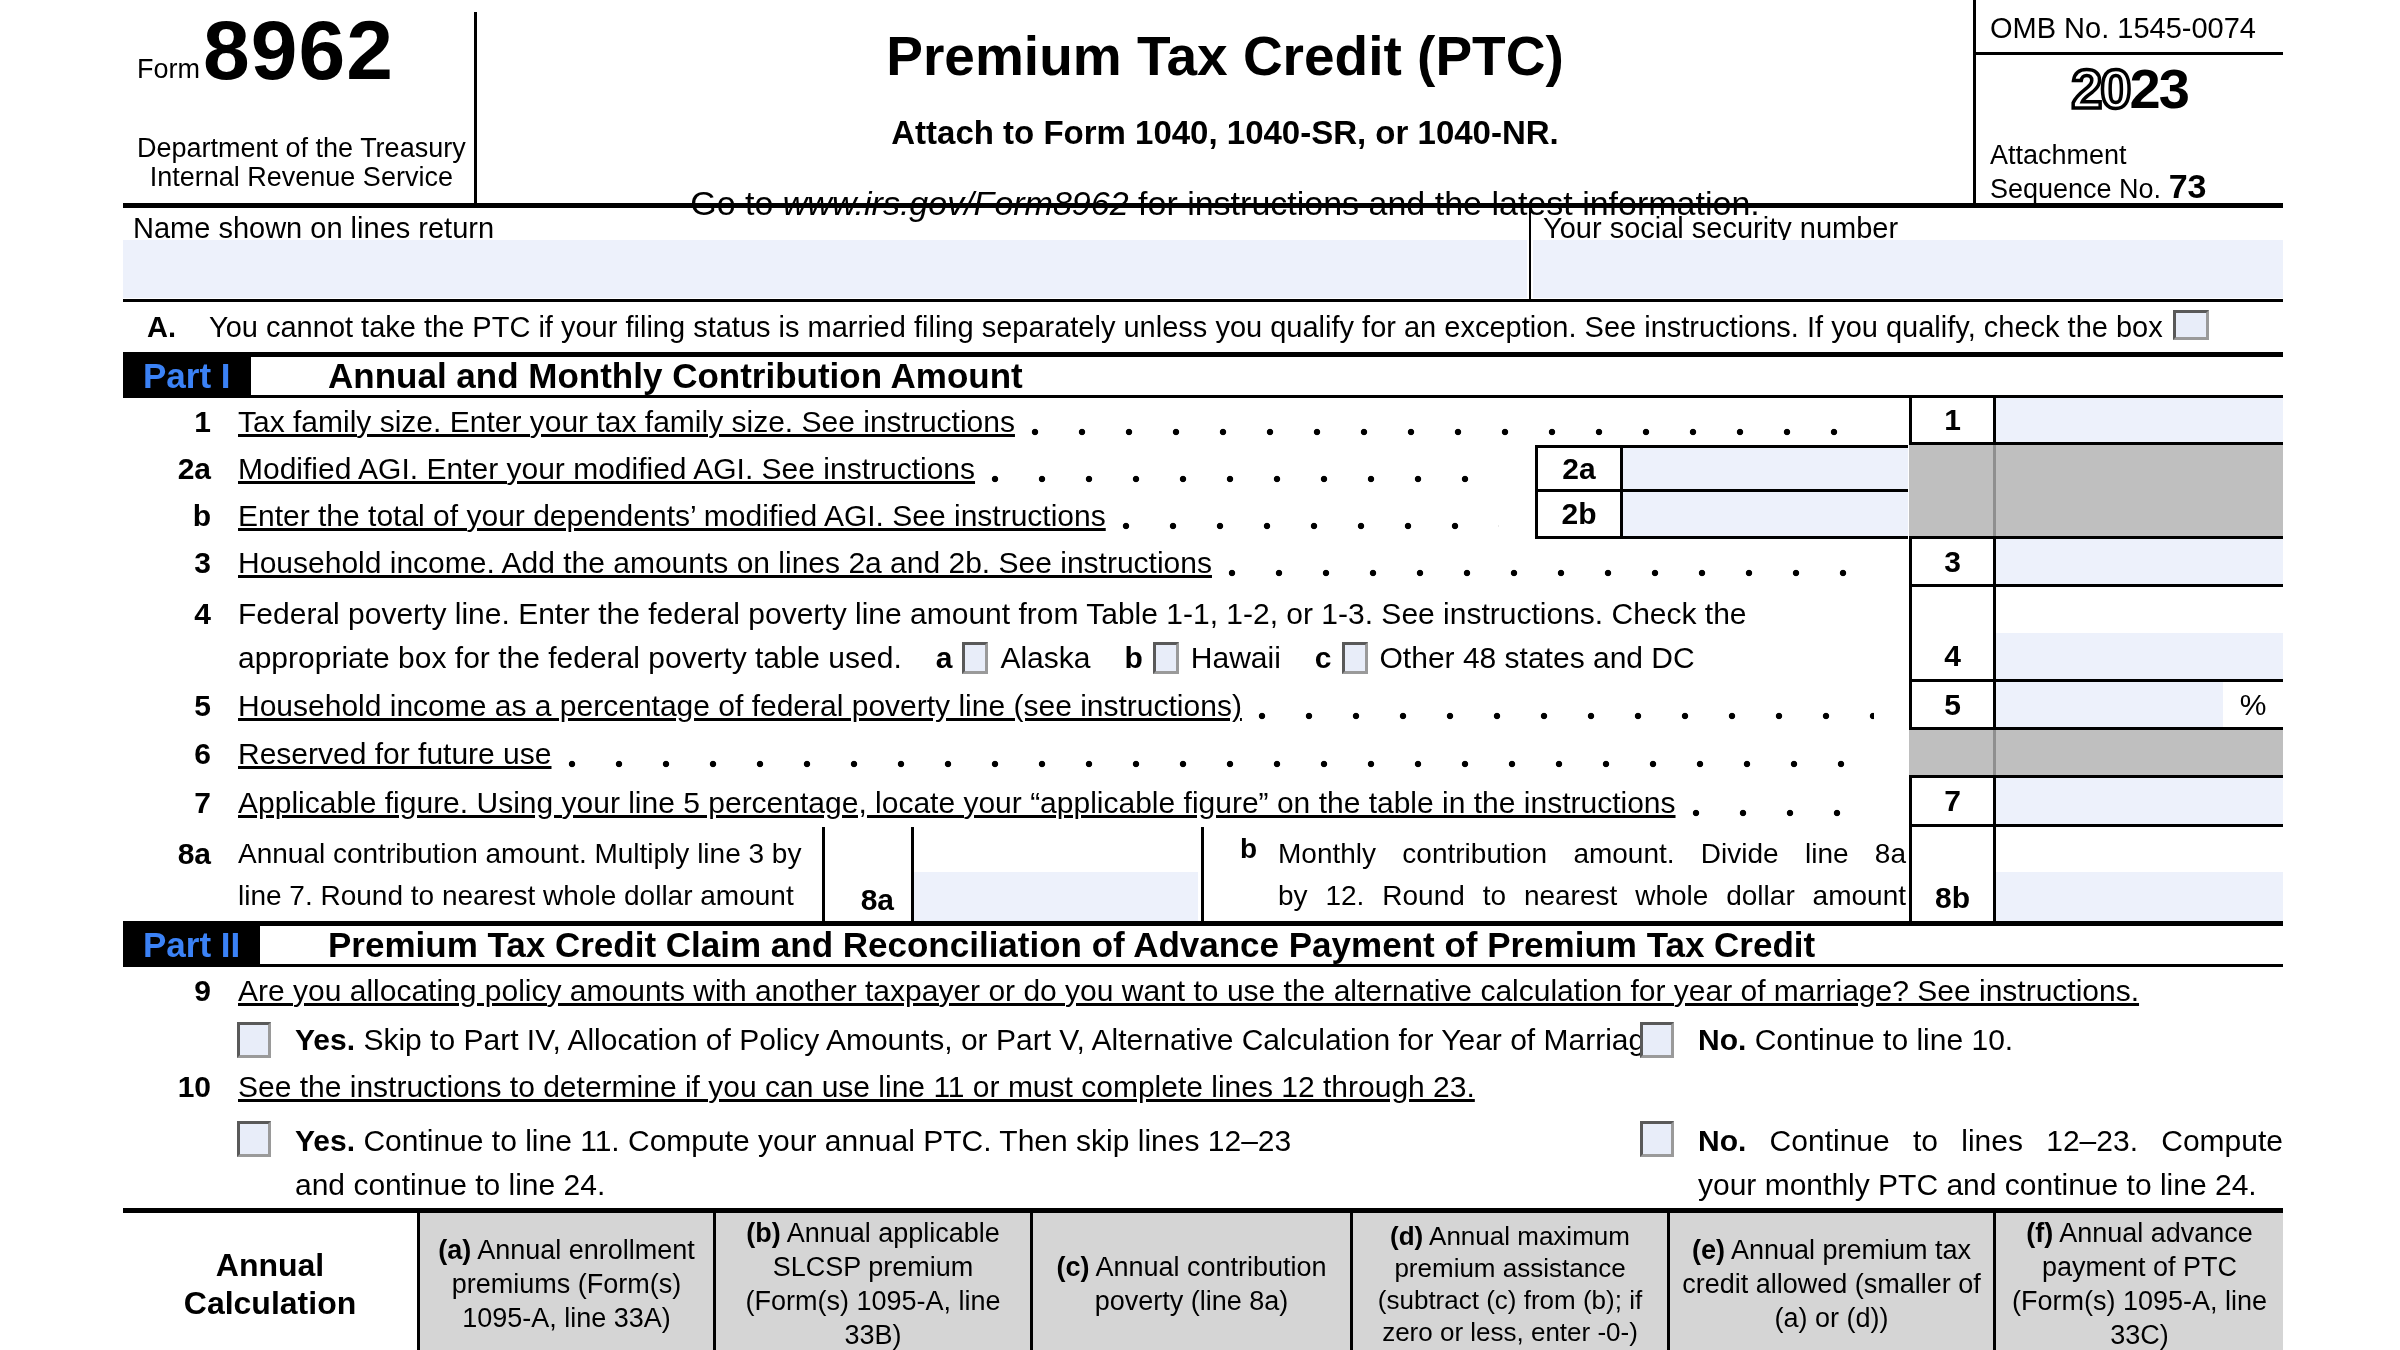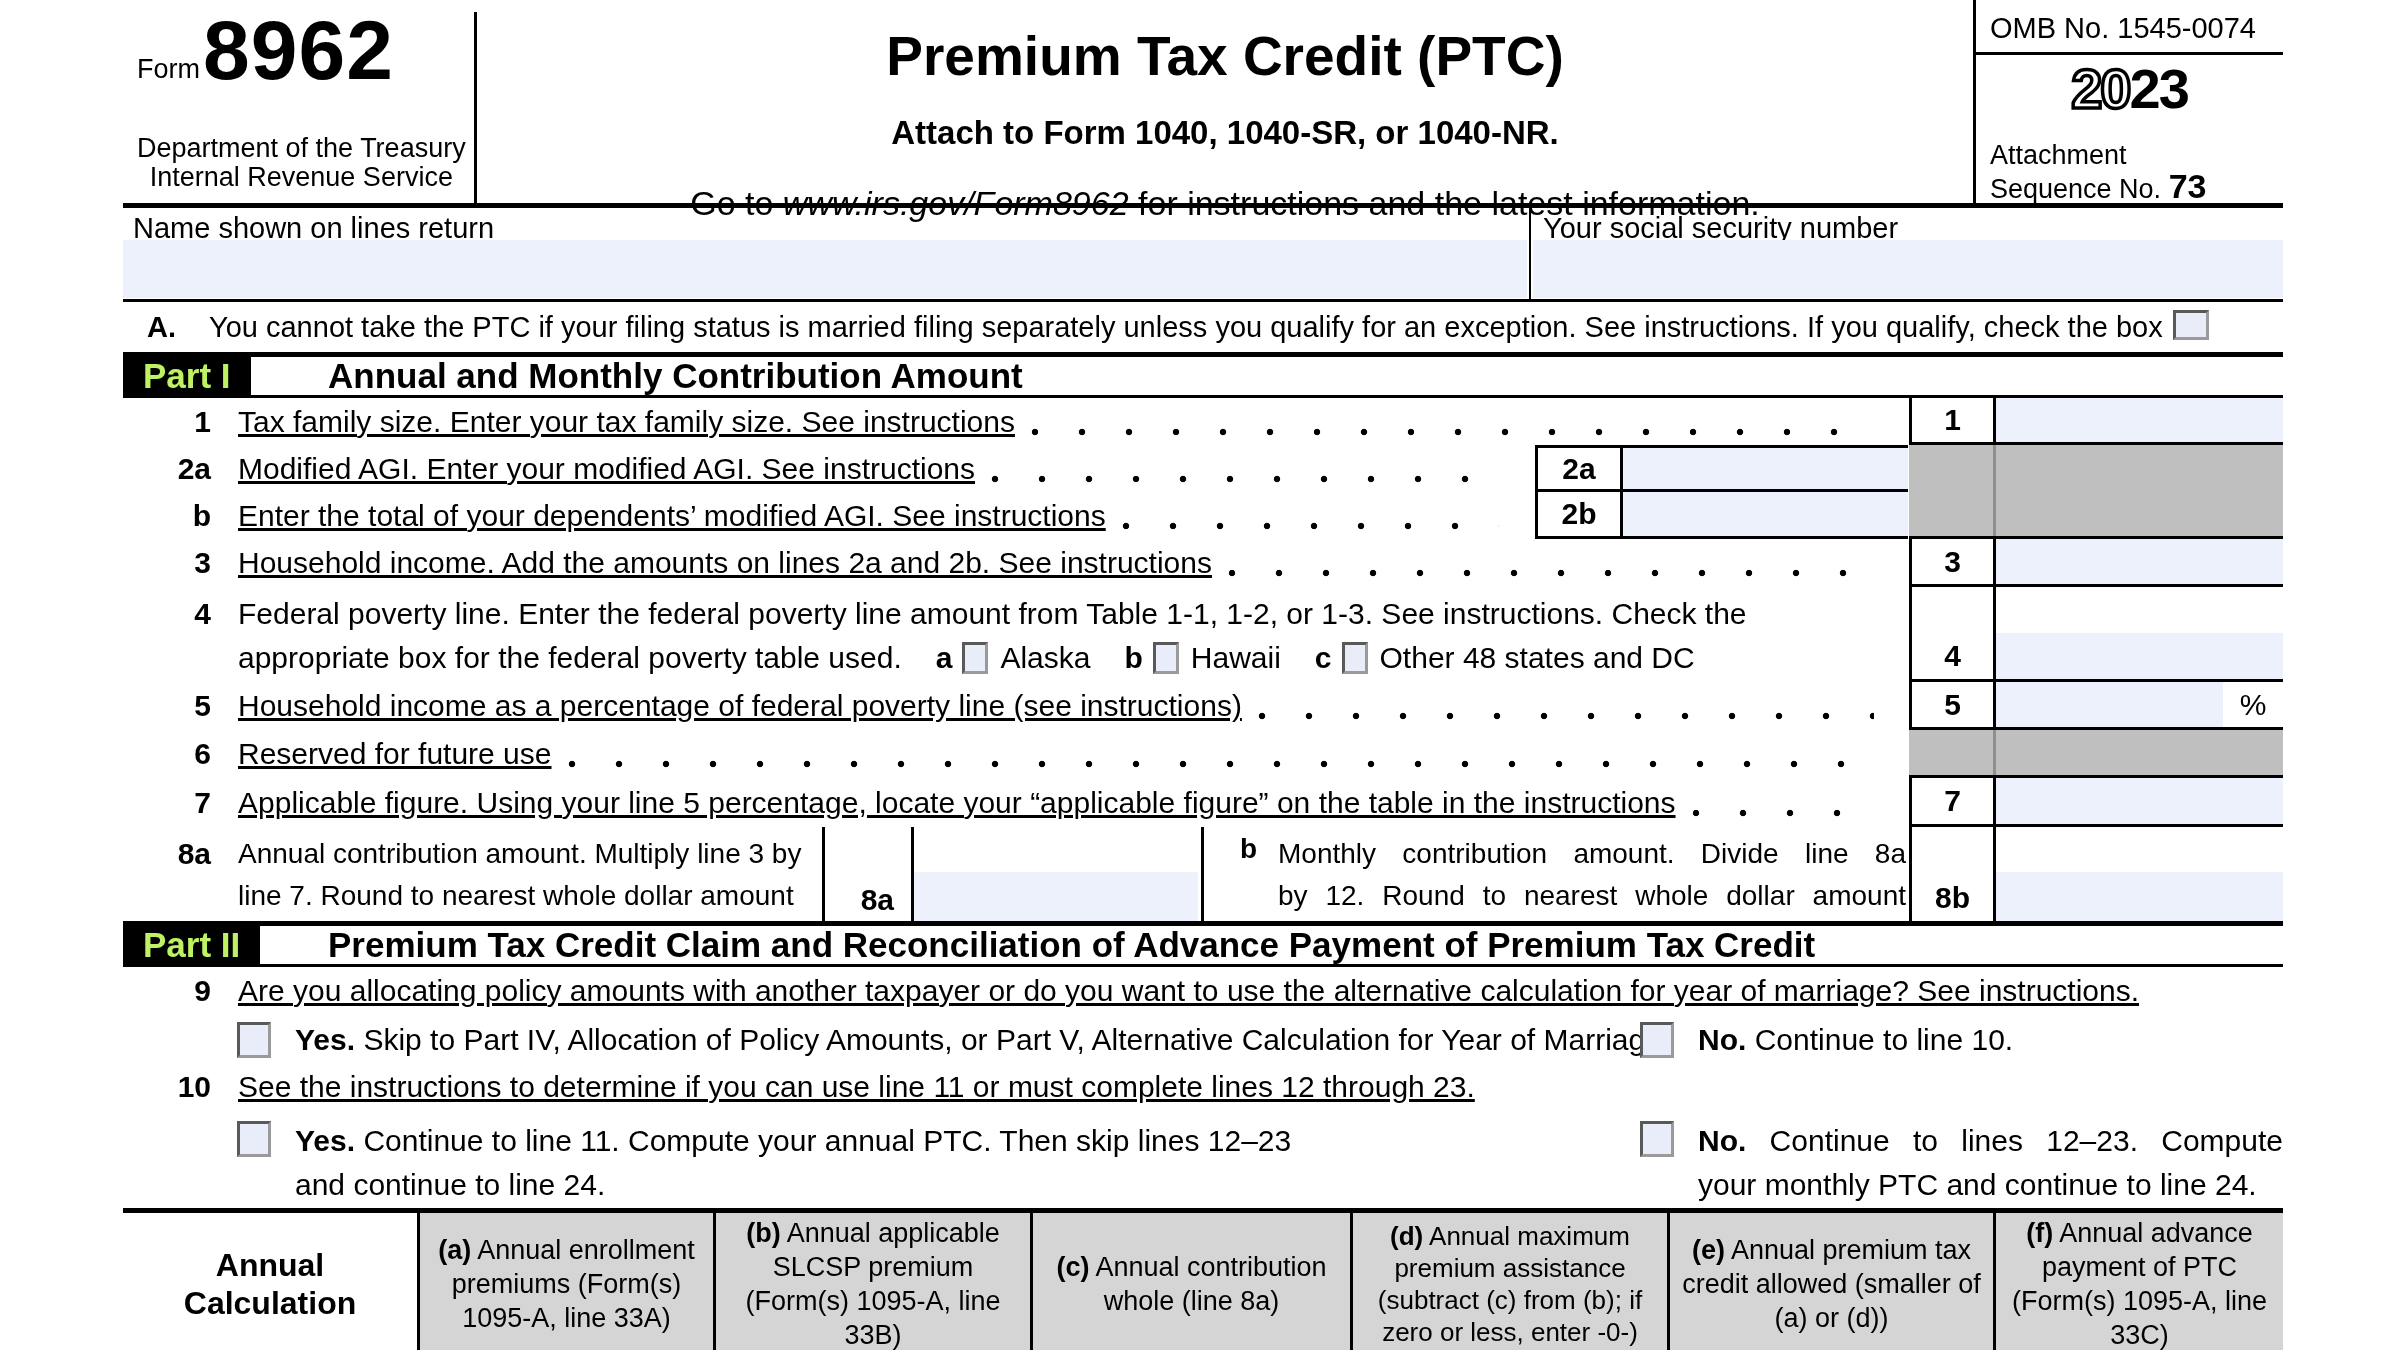--- a/index.html
+++ b/index.html
@@ -38,21 +38,21 @@
 
   
   .rowa{position:absolute;left:123px;top:302px;width:2160px;height:50px;}
   .a-num{position:absolute;left:24px;top:9px;font-weight:700;font-size:29px;}
   .a-text{position:absolute;left:86px;top:9px;font-size:29px;white-space:nowrap;}
   .cb{background:var(--cbblue);border:3px solid;border-color:#595959 #9a9a9a #9a9a9a #595959;box-sizing:border-box;}
   .a-cb{position:absolute;left:2050px;top:8px;width:36px;height:30px;}
 
   
   .partbar{position:absolute;left:123px;width:2160px;height:46px;border-top:5px solid #000;border-bottom:3px solid #000;box-sizing:border-box;background:#fff;}
-  .pb-label{position:absolute;left:0;top:0;bottom:0;background:#000;color:#bef264;display:flex;align-items:center;padding:0 20px;font-weight:700;font-size:35px;}
+  .pb-label{position:absolute;left:0;top:0;bottom:0;background:#000;color:#3b82f6;display:flex;align-items:center;padding:0 20px;font-weight:700;font-size:35px;}
   .pb-title{position:absolute;left:205px;top:0;bottom:0;display:flex;align-items:center;font-weight:700;font-size:35px;white-space:nowrap;}
 
   
   .row{position:absolute;left:123px;width:2160px;font-size:30px;}
   .lnum{position:absolute;left:20px;width:68px;top:0;bottom:0;display:flex;align-items:center;justify-content:flex-end;font-weight:700;}
   .flexline{position:absolute;left:115px;top:0;bottom:0;display:flex;align-items:center;}
   .flexline .txt{white-space:nowrap;text-decoration:underline;}
   .dots{flex:1 1 auto;height:8px;margin:0 14px 0 16px;transform:translateY(10px);
         background-image:radial-gradient(circle at 4px 4px,#000 2.8px,rgba(0,0,0,0) 3.6px);
         background-size:47px 8px;background-repeat:repeat-x;}
@@ -339,21 +339,21 @@
         <div>Calculation</div>
       </div>
     </div>
     <div class="tcell" style="left:294px;width:296px;">
         <span><span class="b">(a)</span><span> Annual enrollment premiums (Form(s) 1095-A, line 33A)</span></span>
       </div>
     <div class="tcell" style="left:590px;width:317px;">
         <span><span class="b">(b)</span><span> Annual applicable SLCSP premium (Form(s) 1095-A, line 33B)</span></span>
       </div>
     <div class="tcell" style="left:907px;width:320px;">
-        <span><span class="b">(c)</span><span> Annual contribution whole (line 8a)</span></span>
+        <span><span class="b">(c)</span><span> Annual contribution poverty (line 8a)</span></span>
       </div>
     <div class="tcell" style="left:1227px;width:317px;font-size:26px;line-height:32px;">
         <span><span class="b">(d)</span><span> Annual maximum premium assistance (subtract (c) from (b); if zero or less, enter -0-)</span></span>
       </div>
     <div class="tcell" style="left:1544px;width:326px;">
         <span><span class="b">(e)</span><span> Annual premium tax credit allowed (smaller of (a) or (d))</span></span>
       </div>
     <div class="tcell" style="left:1870px;width:290px;">
         <span><span class="b">(f)</span><span> Annual advance payment of PTC (Form(s) 1095-A, line 33C)</span></span>
       </div>

